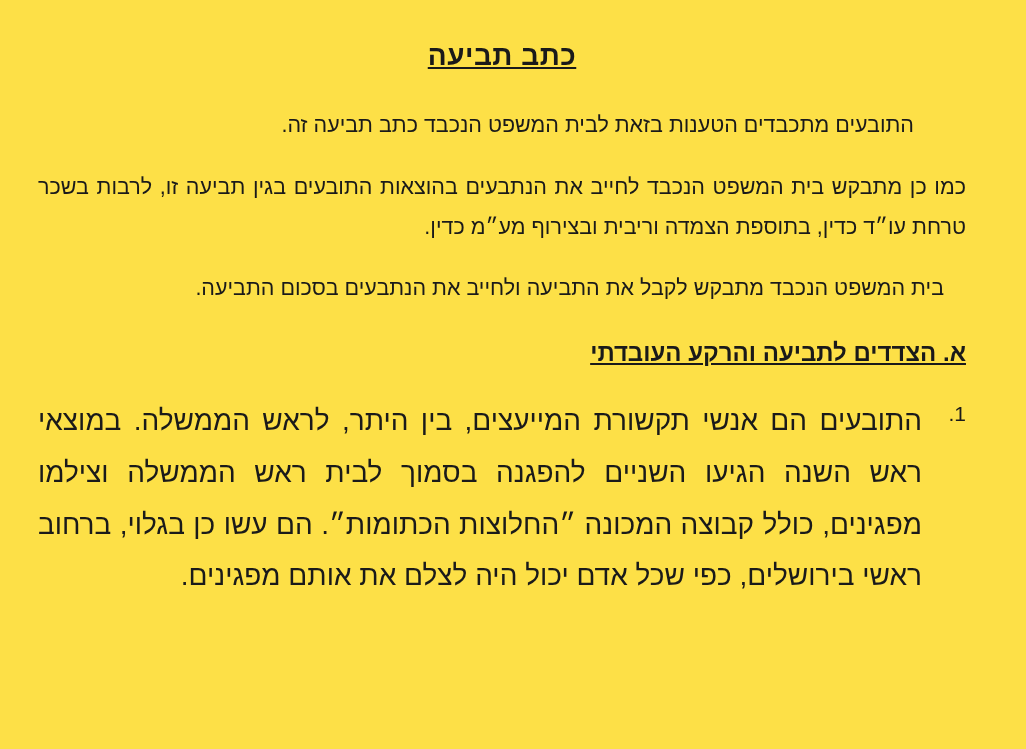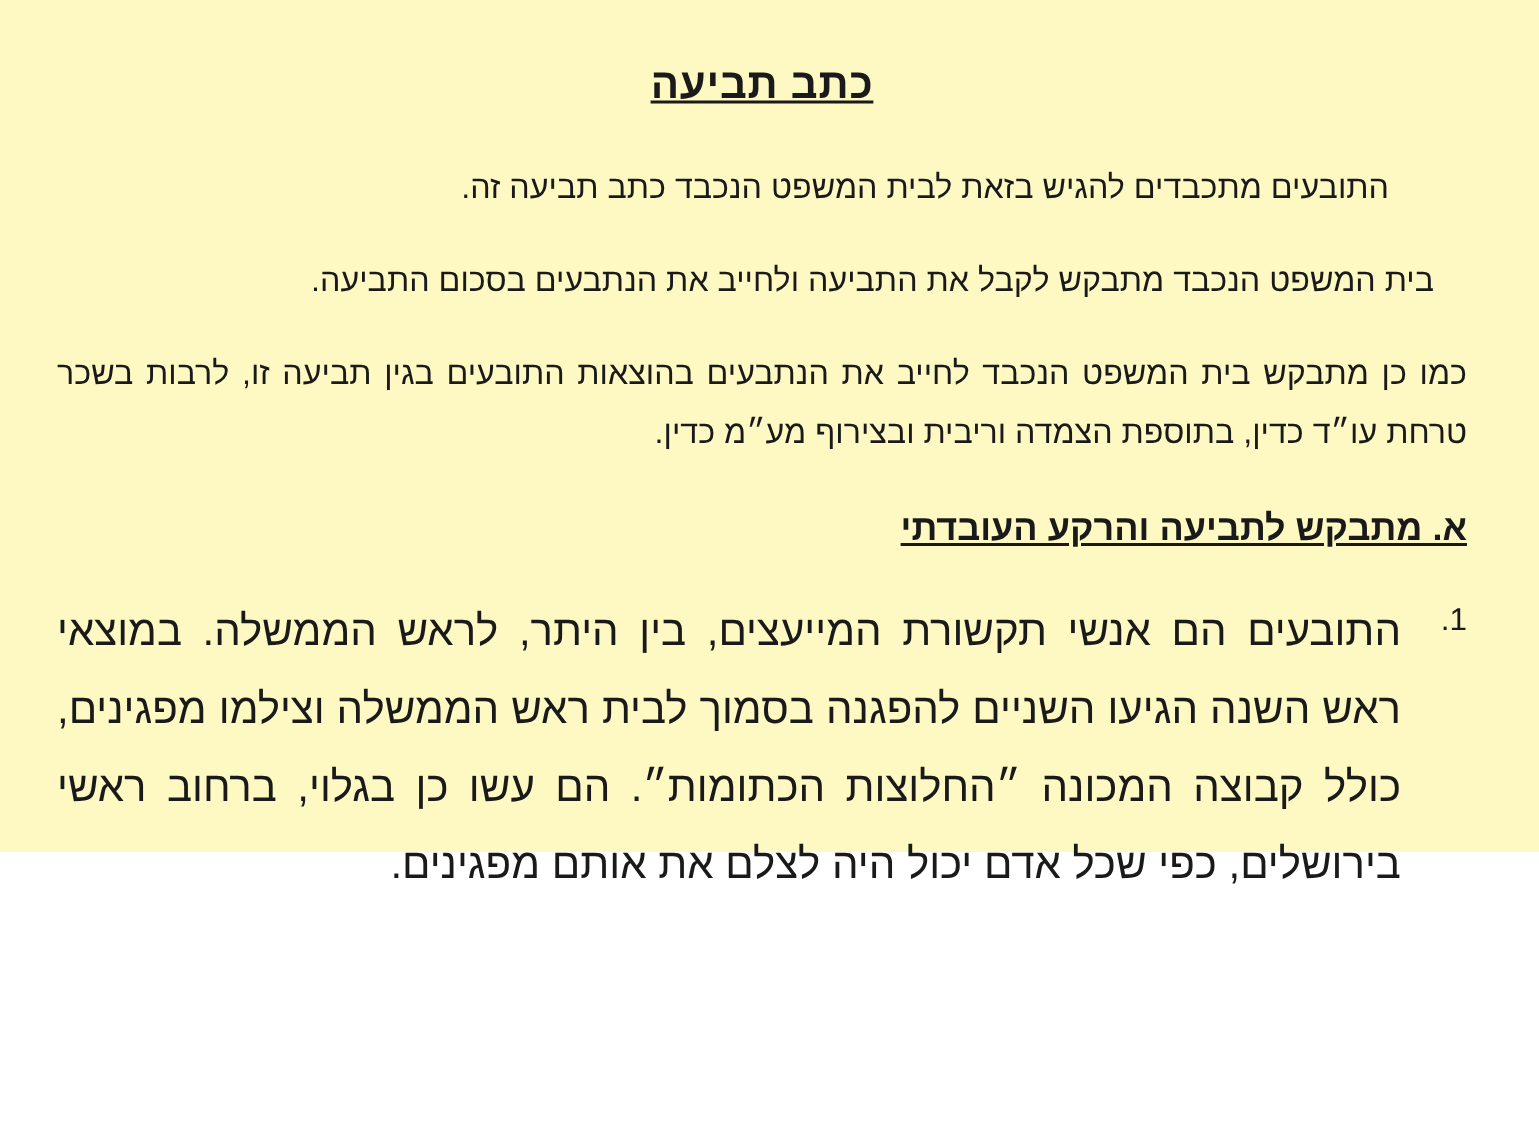--- a/index.html
+++ b/index.html
@@ -10,24 +10,24 @@
   body {
     width: 1026px;
     height: 749px;
     overflow: hidden;
     font-family: "Liberation Sans", sans-serif;
     color: #1a1a1a;
   }
   .page {
     position: relative;
     width: 1026px;
-    height: 568px;
-    background: #fef9c3;
+    height: 749px;
+    background: #fde047;
     box-sizing: border-box;
-    padding: 30px 40px 0 30px;
+    padding: 30px 52px 0 30px;
   }
   .doc-title {
     text-align: center;
     font-size: 28px;
     font-weight: bold;
     text-decoration: underline;
     letter-spacing: 0.5px;
     margin: 10px 0 34px 0;
     direction: rtl;
   }
@@ -82,24 +82,24 @@
     text-align-last: right;
   }
 </style>
 </head>
 <body>
 
 <div class="page">
 
   <h1 class="doc-title">כתב תביעה</h1>
 
-  <p class="para indent-a">התובעים מתכבדים להגיש בזאת לבית המשפט הנכבד כתב תביעה זה.</p>
+  <p class="para indent-a">התובעים מתכבדים הטענות בזאת לבית המשפט הנכבד כתב תביעה זה.</p>
+  <p class="para indent-b">כמו כן מתבקש בית המשפט הנכבד לחייב את הנתבעים בהוצאות התובעים בגין תביעה זו, לרבות בשכר טרחת עו״ד כדין, בתוספת הצמדה וריבית ובצירוף מע״מ כדין.</p>
   <p class="para indent-c">בית המשפט הנכבד מתבקש לקבל את התביעה ולחייב את הנתבעים בסכום התביעה.</p>
-  <p class="para indent-b">כמו כן מתבקש בית המשפט הנכבד לחייב את הנתבעים בהוצאות התובעים בגין תביעה זו, לרבות בשכר טרחת עו״ד כדין, בתוספת הצמדה וריבית ובצירוף מע״מ כדין.</p>
 
-  <h2 class="section-heading">א. מתבקש לתביעה והרקע העובדתי</h2>
+  <h2 class="section-heading">א. הצדדים לתביעה והרקע העובדתי</h2>
 
   <div class="numbered">
     <span class="num-marker">1.</span>
     <span class="num-body">התובעים הם אנשי תקשורת המייעצים, בין היתר, לראש הממשלה. במוצאי ראש השנה הגיעו השניים להפגנה בסמוך לבית ראש הממשלה וצילמו מפגינים, כולל קבוצה המכונה ״החלוצות הכתומות״. הם עשו כן בגלוי, ברחוב ראשי בירושלים, כפי שכל אדם יכול היה לצלם את אותם מפגינים.</span>
   </div>
 
 </div>
 
 </body></html>

